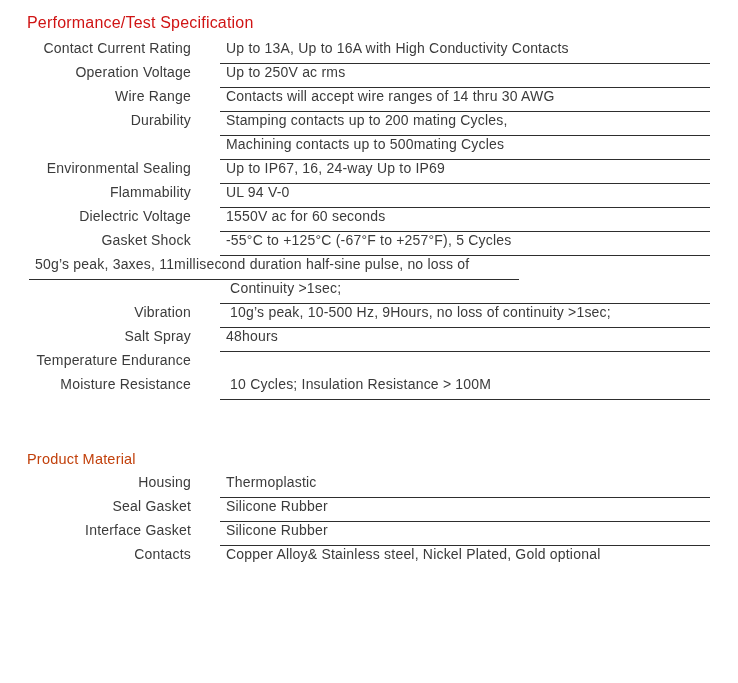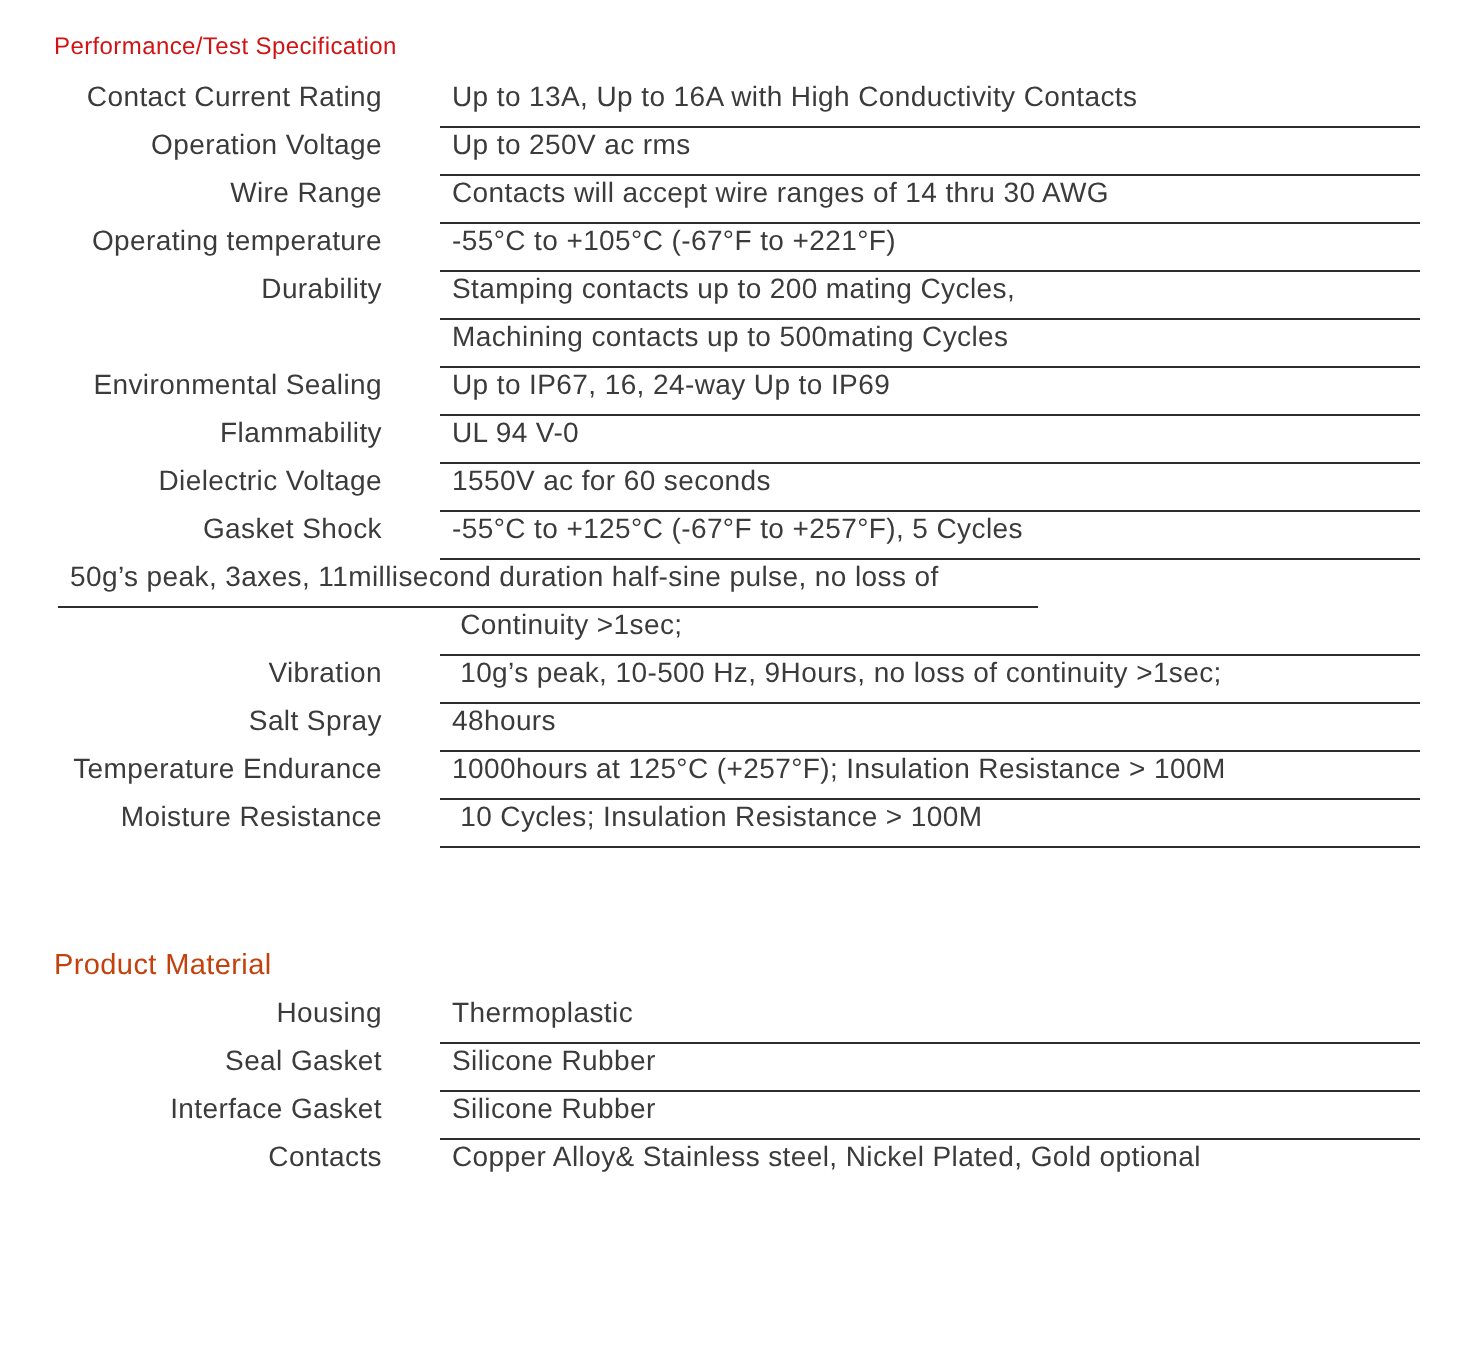--- a/index.html
+++ b/index.html
@@ -14,21 +14,21 @@
     color: #3b3b3b;
     overflow: hidden;
   }
   .doc {
     position: relative;
     width: 738px;
     height: 683px;
   }
   .section-title {
     margin: 0 0 0 27px;
-    font-size: 12px;
+    font-size: 16px;
     line-height: 22px;
     font-weight: 400;
     letter-spacing: 0.2px;
   }
   .title-perf {
     padding-top: 12px;
   }
   .title-material {
     margin-top: 50px;
     font-size: 14.5px;
@@ -79,24 +79,20 @@
   </div>
       <div class="row">
     <div class="row-label">Operation Voltage</div>
     <div class="row-value">Up to 250V ac rms</div>
   </div>
       <div class="row">
     <div class="row-label">Wire Range</div>
     <div class="row-value">Contacts will accept wire ranges of 14 thru 30 AWG</div>
   </div>
       <div class="row">
-    <div class="row-label">Operating temperature</div>
-    <div class="row-value">-55°C to +105°C (-67°F to +221°F)</div>
-  </div>
-      <div class="row">
     <div class="row-label">Durability</div>
     <div class="row-value">Stamping contacts up to 200 mating Cycles,</div>
   </div>
       <div class="row">
     <div class="row-label"></div>
     <div class="row-value">Machining contacts up to 500mating Cycles</div>
   </div>
       <div class="row">
     <div class="row-label">Environmental Sealing</div>
     <div class="row-value">Up to IP67, 16, 24-way Up to IP69</div>
@@ -123,21 +119,20 @@
       <div class="row">
     <div class="row-label">Vibration</div>
     <div class="row-value"> 10g’s peak, 10-500 Hz, 9Hours, no loss of continuity &gt;1sec;</div>
   </div>
       <div class="row">
     <div class="row-label">Salt Spray</div>
     <div class="row-value">48hours</div>
   </div>
       <div class="row">
     <div class="row-label">Temperature Endurance</div>
-    <div class="row-value">1000hours at 125°C (+257°F); Insulation Resistance &gt; 100M</div>
   </div>
       <div class="row">
     <div class="row-label">Moisture Resistance</div>
     <div class="row-value"> 10 Cycles; Insulation Resistance &gt; 100M</div>
   </div>
     </div>
 
   <h2 class="section-title title-material" style="color: #c2410c;">Product Material</h2>
 
   <div class="rows">

